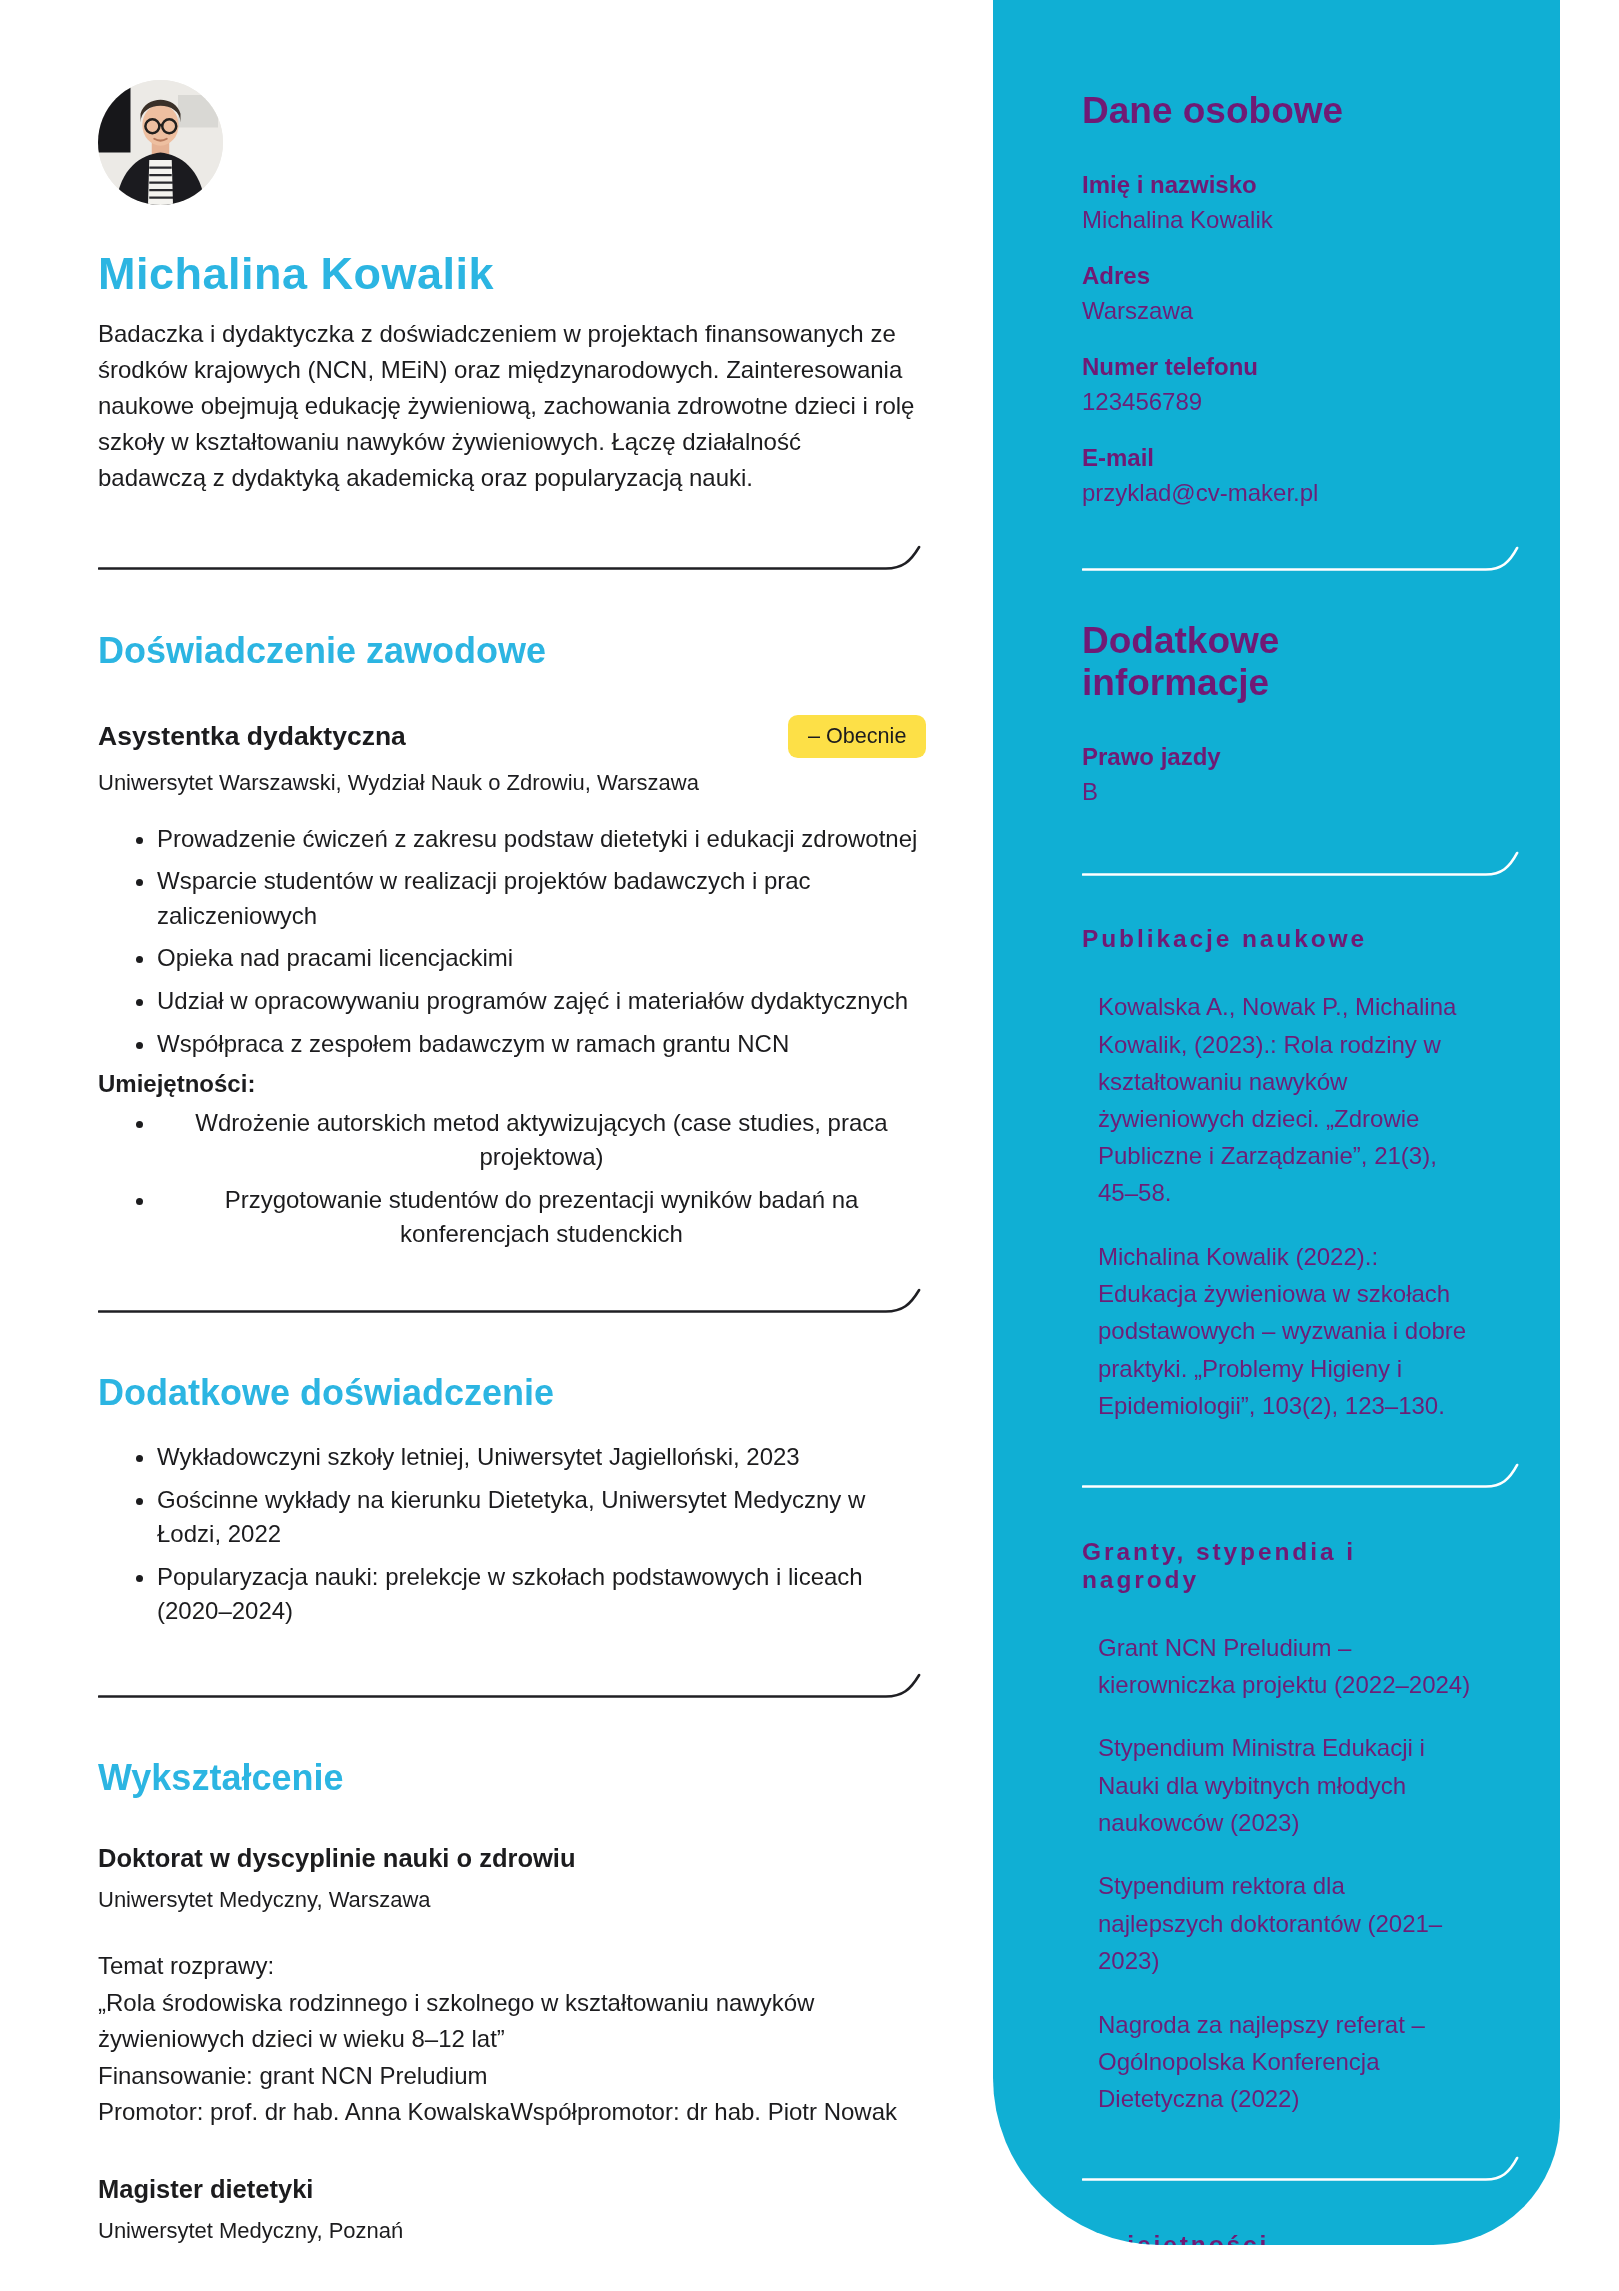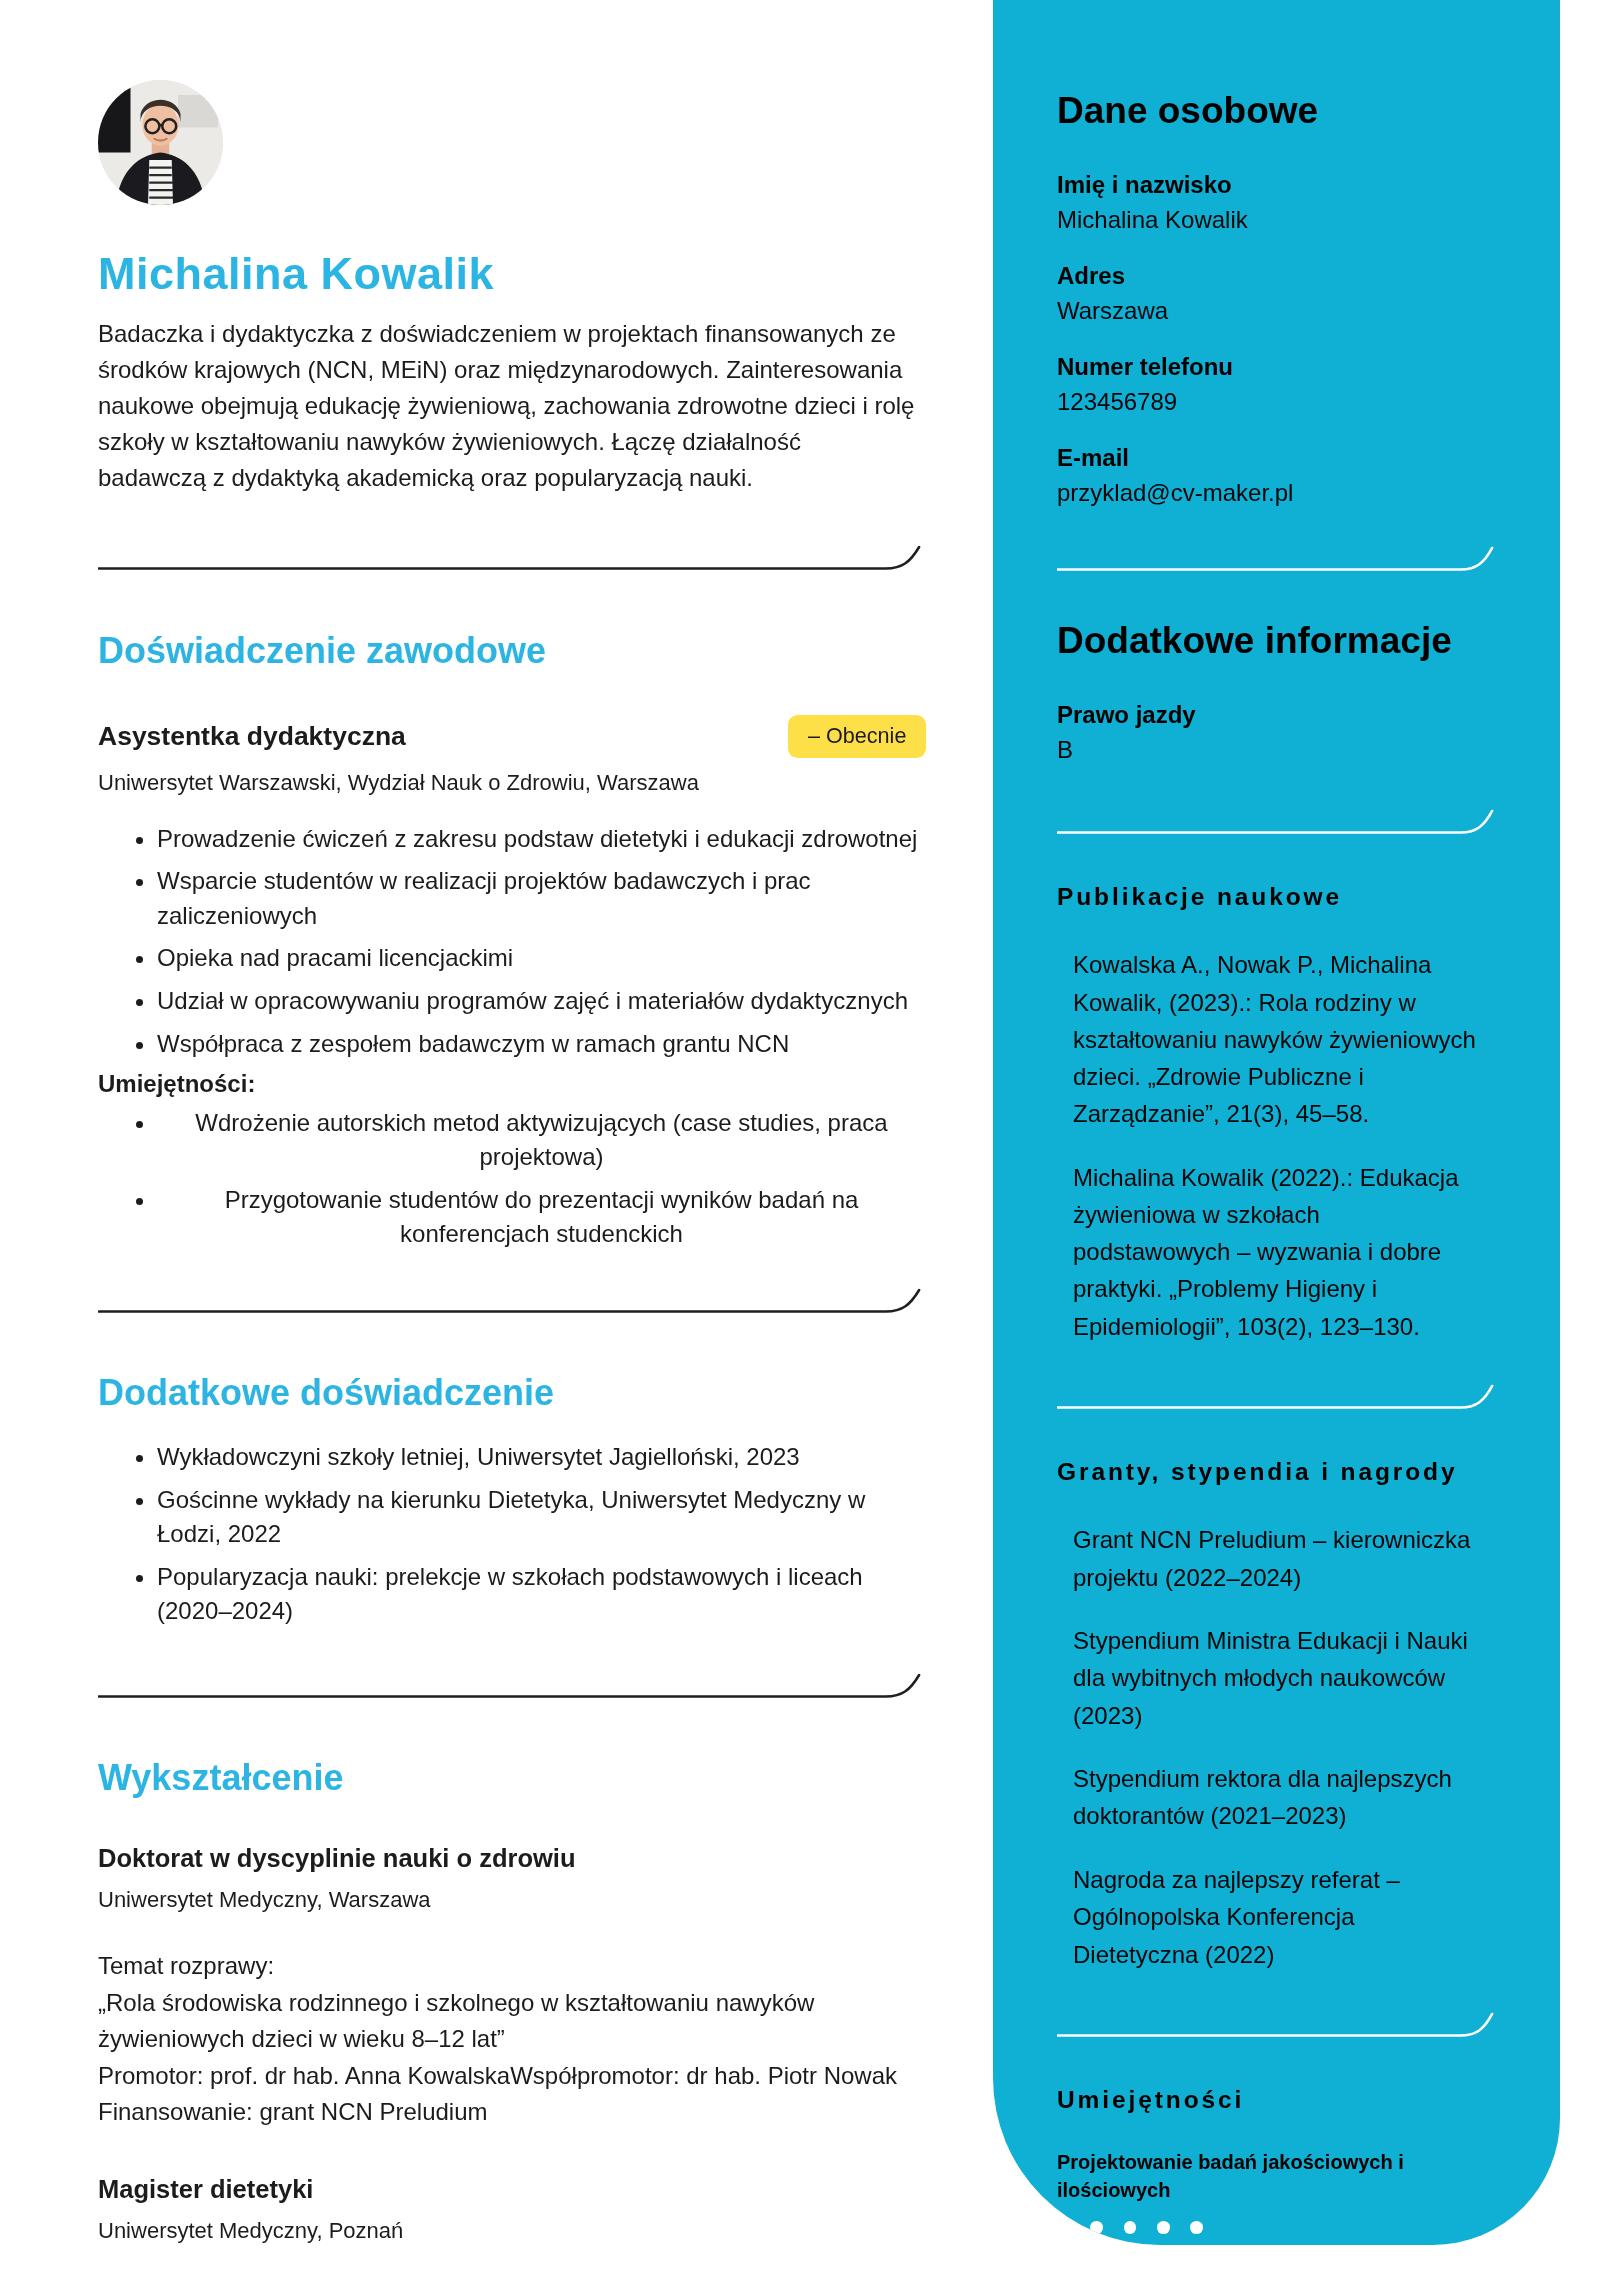--- a/index.html
+++ b/index.html
@@ -26,21 +26,21 @@
   .subhead{font-weight:bold;font-size:24px;margin-top:2px;}
   ul.tight{margin-top:7.8px;text-align:center;}
   .edu-degree{font-size:25.5px;font-weight:bold;margin-top:45px;}
   .edu-school{font-size:22px;margin-top:13.7px;}
   .edu-details{margin-top:35px;font-size:24px;line-height:1.52;max-width:817px;}
   .mt-big{margin-top:55px;}
   
   .right-col{
     width:567px;height:2245px;box-sizing:border-box;
     background:#10afd4;border-radius:0 0 127px 167px;
-    padding:90px 84px 0 64px;color:#000000;overflow:hidden;
+    padding:90px 84px 0 89px;color:#701a75;overflow:hidden;
   }
   .panel-big{font-size:37px;font-weight:bold;margin:0;}
   .fields{margin-top:39px;}
   .field{margin-bottom:28px;}
   .flabel{font-weight:bold;font-size:24px;margin-bottom:6.9px;}
   .fvalue{font-size:24px;opacity:.96;}
   .panel-divider{margin:39px 0 49px;height:25.5px;}
   .panel-small{font-size:24.5px;font-weight:bold;letter-spacing:2.9px;margin:0 0 35px;}
   .pub{font-size:24px;line-height:1.55;margin-bottom:26.5px;opacity:.97;max-width:443px;margin-left:16px;}
   .skill-block{margin-bottom:31px;}
@@ -130,22 +130,22 @@
     </div>
 
     <h2 class="section-title">Wykształcenie</h2>
 
     <div>
       <div class="edu-degree">Doktorat w dyscyplinie nauki o zdrowiu</div>
       <div class="edu-school">Uniwersytet Medyczny, Warszawa</div>
       <div class="edu-details">
         <div>Temat rozprawy:</div>
         <div>„Rola środowiska rodzinnego i szkolnego w kształtowaniu nawyków żywieniowych dzieci w wieku 8–12 lat”</div>
+        <div>Finansowanie: grant NCN Preludium</div>
         <div>Promotor: prof. dr hab. Anna KowalskaWspółpromotor: dr hab. Piotr Nowak</div>
-        <div>Finansowanie: grant NCN Preludium</div>
       </div>
     </div>
 
     <div style="margin-top:21.6px;">
       <div class="edu-degree">Magister dietetyki</div>
       <div class="edu-school">Uniwersytet Medyczny, Poznań</div>
 
     </div>
 
   </div>

